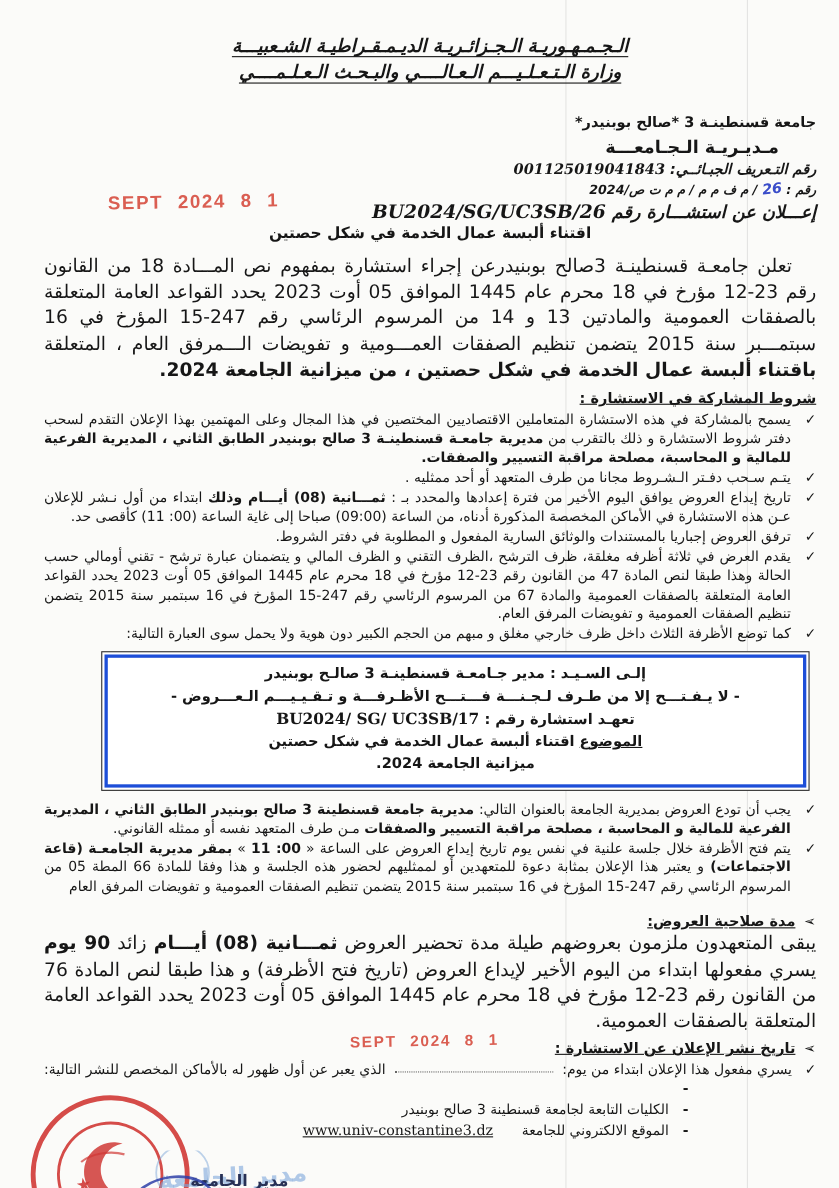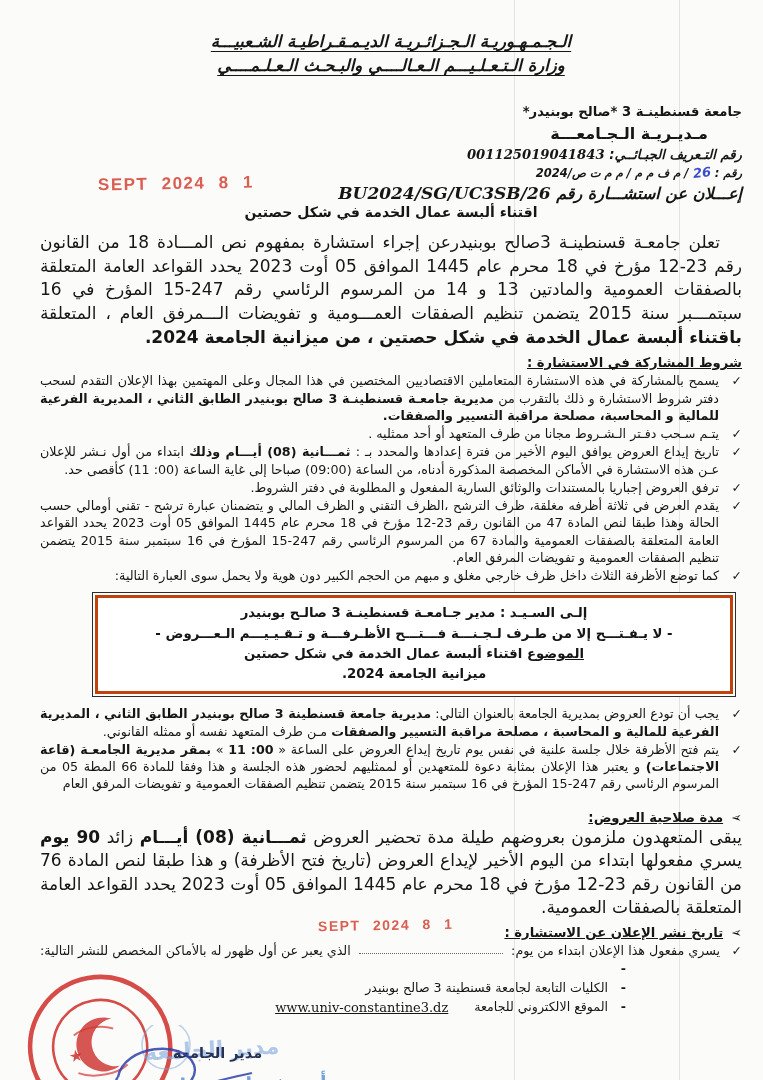--- a/index.html
+++ b/index.html
@@ -33,21 +33,21 @@
 
   .para{font-size:17px;line-height:1.39;text-align:justify;}
   .intro{margin-top:11px;text-indent:22px;}
   .sec-heading{font-weight:700;font-size:13.2px;text-decoration:underline;margin-top:6px;}
   .bullets{margin-top:2px;}
   .bullet{display:flex;gap:5px;margin-bottom:1px;}
   .check{flex:0 0 18px;font-weight:700;font-size:12.5px;padding-top:1px;}
   .btext{flex:1;font-size:12.7px;line-height:1.36;text-align:justify;}
 
   .box-outer{border:1px solid #2c2c2c;padding:2px;margin:8px 6px 8px 52px;background:#fff;}
-  .box-inner{border:3px solid #c2410c;padding:5px 10px 7px;text-align:center;
+  .box-inner{border:3px solid #1d4ed8;padding:5px 10px 7px;text-align:center;
              font-weight:700;font-size:13.3px;line-height:1.52;}
   .box-inner .latin{font-size:14px;}
 
   .sec{margin-top:5px;}
   .sec-head-row{display:flex;align-items:baseline;gap:8px;position:relative;}
   .arrow{display:inline-block;transform:scaleX(-1);font-size:13px;line-height:1;}
   .validity-para{margin-top:1px;}
 
   .pub-sec{position:relative;margin-top:5px;}
   .pub-line{display:flex;align-items:flex-end;gap:4px;margin-top:2px;font-size:12.7px;}
@@ -129,20 +129,24 @@
       <div class="bullet">
         <span class="check">✓</span>
         <span class="btext"><span>كما توضع الأظرفة الثلاث  داخل ظرف خارجي مغلق و مبهم من الحجم الكبير دون هوية ولا يحمل سوى العبارة التالية:</span></span>
       </div>
     </div>
 
     <div class="box-outer">
       <div class="box-inner">
         <div>إلـى السـيـد : مدير جـامعـة قسنطينـة 3 صالـح بوبنيدر</div>
         <div>- لا يـفـتـــح إلا من طـرف لـجـنـــة فـــتـــح الأظـرفـــة و تـقـيـيـــم الـعـــروض -</div>
+        <div>
+          <span>تعهـد استشارة رقم : </span>
+          <span class="latin">BU2024/ SG/ UC3SB/17</span>
+        </div>
         <div>
           <span class="u">الموضوع</span>
           <span> اقتناء ألبسة عمال الخدمة  في شكل حصتين</span>
         </div>
         <div>ميزانية الجامعة  2024.</div>
       </div>
     </div>
 
     <div class="bullets">
       <div class="bullet">

